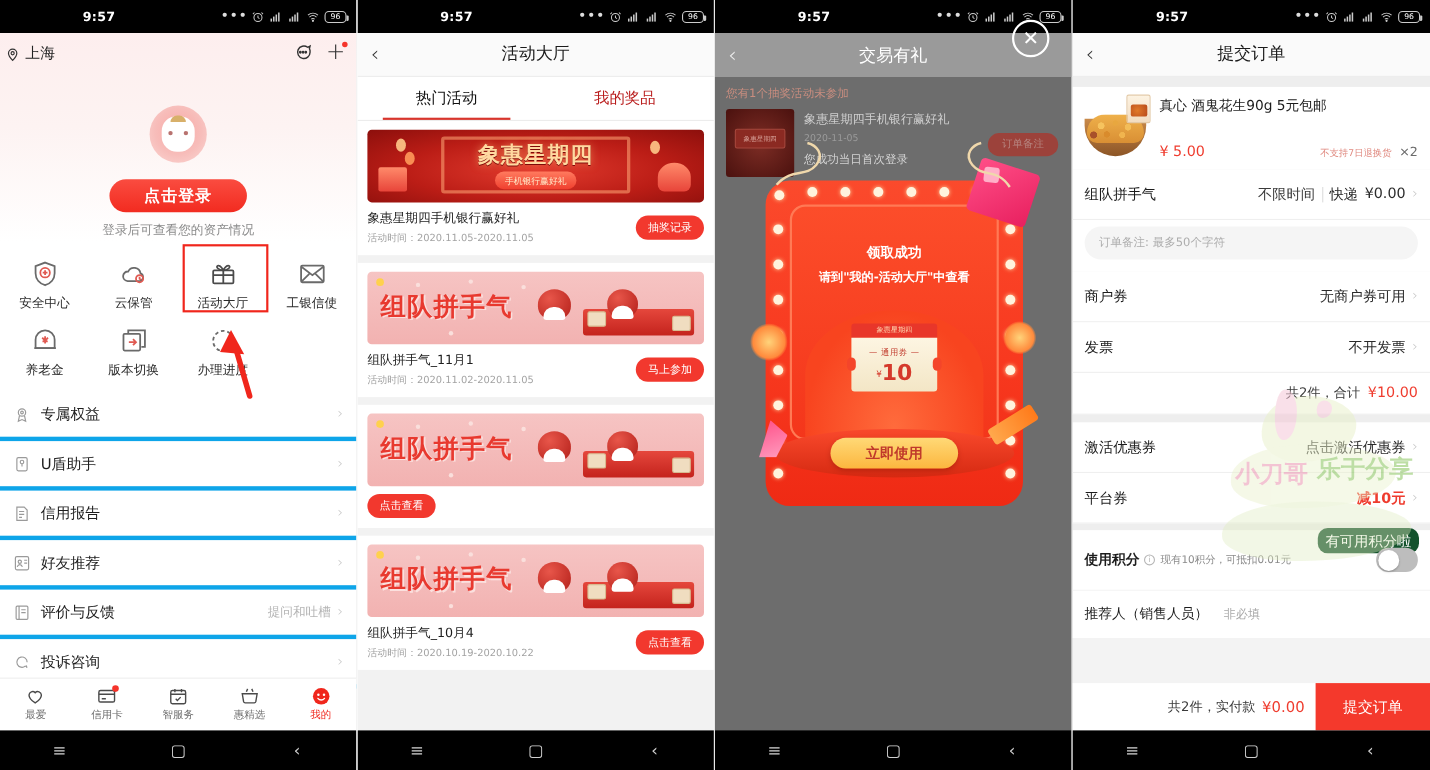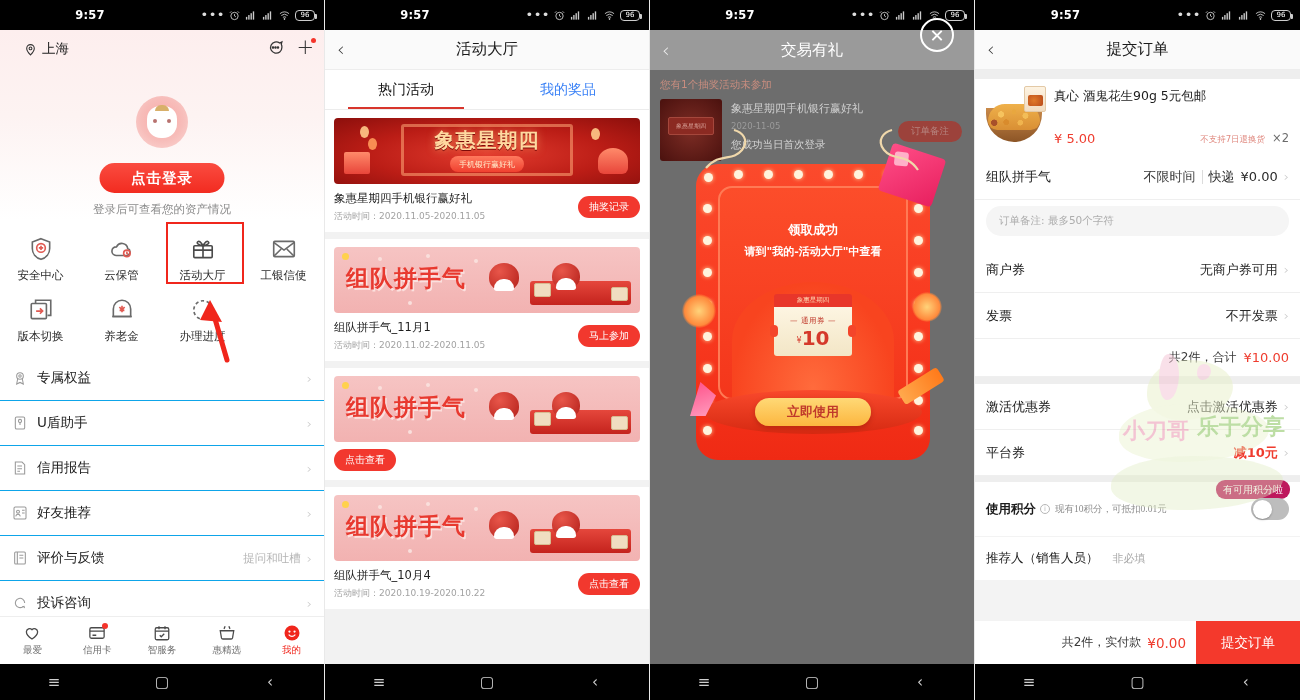--- a/index.html
+++ b/index.html
@@ -64,21 +64,21 @@
     width: 100%; text-align: center; font-size: 15.5px; color: #1b1b1b; font-weight: 500;
   }
 
   
   .p1top {
     height: 190px;
     background: linear-gradient(180deg,#fdeeee 0%, #fdf3f2 45%, #ffffff 100%);
     position: relative;
   }
   .p1loc {
-    position: absolute; top: 10px; left: 24px; display: flex; align-items: center; gap: 5px;
+    position: absolute; top: 10px; left: 5px; display: flex; align-items: center; gap: 5px;
     font-size: 13.5px; color: #222;
   }
   .p1acts { position: absolute; top: 8px; right: 10px; display: flex; align-items: center; gap: 12px; }
   .p1acts .plus { position: relative; font-size: 21px; color:#333; font-weight:300; line-height:.9;}
   .p1acts .plus .dot {
     position:absolute; top:0px; right:-2px; width:5px;height:5px;border-radius:50%;
     background:#f5342b;
   }
   .avatar {
     position: absolute; top: 66px; left: 50%; transform: translateX(-50%);
@@ -124,21 +124,21 @@
   .gcell .lbl { font-size: 11.5px; color: #2b2b2b; }
   .gicon { width: 26px; height: 26px; color: #5a5a5a; }
   .highlight-box {
     position: absolute; border: 2.5px solid #f0261c; pointer-events: none;
     left: 166px; top: 2px; width: 78px; height: 62px;
   }
   .arrow-wrap { position:absolute; left:0; top:0; width:325px; height:700px; pointer-events:none; }
   .list { background:#fff; }
   .lrow {
     height: 45px; display:flex; align-items:center; gap:9px;
-    padding: 0 12px; border-bottom: 1px solid #0ea5e9; position: relative; justify-content: space-between;
+    padding: 0 12px; border-bottom: 4px solid #0ea5e9; position: relative; justify-content: space-between;
   }
   .lrow .licon { width:16px;height:16px;color:#9a9a9a; flex:0 0 16px;}
   .lrow .ltext { font-size: 13.5px; color:#1d1d1d; }
   .lrow .lright { margin-left:auto; display:flex; align-items:center; gap:6px; color:#b5b5b5; font-size:11.5px;}
   .chev { color:#c4c4c4; font-size:13px; font-weight:300;}
   .tabbar {
     position:absolute; bottom:36px; left:0; right:0; height:48px; background:#fff;
     border-top:1px solid #eee; display:flex; align-items:center;
   }
   .tabitem { flex:1; display:flex; flex-direction:column; align-items:center; gap:2px; position:relative;}
@@ -149,21 +149,21 @@
   .tabitem .badge {
     position:absolute; top:-1px; right:22px; width:6px;height:6px;border-radius:50%;
     background:#f5342b;
   }
 
   
   .tabs2 {
     display:flex; background:#fff; border-bottom:1px solid #ececec; height: 40px;
   }
   .tab2 { flex:1; display:flex; align-items:center; justify-content:center;
-          font-size:14px; color:#3b82f6; position:relative; }
+          font-size:14px; color:#b91c1c; position:relative; }
   .tab2.active { color:#111; font-weight:500; }
   .tab2.active::after {
     content:""; position:absolute; bottom:0; left:14%; width:72%; height:2.5px;
     background:#d8352c;
   }
   .feed { background:#f2f2f2; height: 100%; }
   .card { background:#fff; margin-bottom: 7px; padding: 8px 9px 9px; }
   .banner { height: 66px; border-radius: 4px; overflow: hidden; position: relative; }
   .banner.b1 {
     background: radial-gradient(ellipse at 50% 55%, #e23b2e 0%, #bb1d16 55%, #8c0f0c 100%);
@@ -423,37 +423,37 @@
     justify-content:flex-end; padding:0 11px; border-bottom:1px solid #efefef;
   }
   .totalrow .tt { font-size:12px; color:#3a3a3a; }
   .totalrow .tv { font-size:13px; color:#ef3c2e; margin-left:7px; }
   .coupon-red { color:#ef3c2e; font-weight:bold; font-size:13px; }
   .pointsrow {
     background:#fff; height:54px; display:flex; align-items:center;
     padding:0 11px; position:relative;
   }
   .pointsrow .pk { font-size:12.5px; color:#1c1c1c; font-weight:600; }
-  .pointsrow .pinfo { font-size:9.5px; color:#8b8b8b; margin-left:5px;font-family:Liberation Serif, serif; }
+  .pointsrow .pinfo { font-size:9.5px; color:#8b8b8b; margin-left:5px; }
   .infoi {
     display:inline-block; width:10px;height:10px;border-radius:50%;
     border:1px solid #b6b6b6; color:#b6b6b6; font-size:7px; line-height:9px;
     text-align:center; margin-left:4px;
   }
   .toggle {
     margin-left:auto; width:38px;height:22px;border-radius:11px;
     background:#bdbdbd; position:relative;
   }
   .toggle .knob {
     position:absolute; left:1.5px; top:1.5px; width:19px;height:19px;border-radius:50%;
     background:#fff; box-shadow:0 1px 2px rgba(0,0,0,.25);
   }
   .tipbadge {
     position:absolute; right:10px; top:-2px;
-    background:#be185d; color:#fff; font-size:10px;
+    background:#14532d; color:#fff; font-size:13px;
     padding:2.5px 7px; border-radius:9px; white-space:nowrap;
   }
   .referrer {
     background:#fff; height:44px; display:flex; align-items:center; padding:0 11px;
     gap:14px; border-top:1px solid #f3f3f3;
   }
   .referrer .rk { font-size:12.5px; color:#1c1c1c; }
   .referrer .rv { font-size:11px; color:#a8a8a8; }
   .paybar {
     position:absolute; bottom:36px; left:0; right:0; height:43px;
@@ -564,33 +564,33 @@
       </div>
       <div class="gcell">
         <svg class="gicon" viewBox="0 0 24 24" fill="none" stroke="#6a6a6a" stroke-width="1.5">
             <rect x="2.5" y="5" width="19" height="14" rx="1"></rect>
             <path d="M2.5 5.8L12 13l9.5-7.2M2.8 18.5L9.4 12M21.2 18.5L14.6 12"></path>
           </svg>
         <span class="lbl">工银信使</span>
       </div>
       <div class="gcell">
         <svg class="gicon" viewBox="0 0 24 24" fill="none" stroke="#6a6a6a" stroke-width="1.5">
+            <path d="M4 18V11a8 8 0 0 1 16 0v7z"></path>
+            <path d="M3 18h18"></path>
+            <path d="M12 8v6M9.6 9.2L12 12l2.4-2.8M9.8 12.4h4.4" stroke="#e05a52"></path>
+          </svg>
+        <span class="lbl">养老金</span>
+      </div>
+      <div class="gcell">
+        <svg class="gicon" viewBox="0 0 24 24" fill="none" stroke="#6a6a6a" stroke-width="1.5">
             <rect x="3" y="6" width="14" height="14" rx="1"></rect>
             <path d="M7 6V3h14v14h-3"></path>
             <path d="M7.5 13h6M11 10.5l2.5 2.5-2.5 2.5" stroke="#e05a52"></path>
           </svg>
         <span class="lbl">版本切换</span>
-      </div>
-      <div class="gcell">
-        <svg class="gicon" viewBox="0 0 24 24" fill="none" stroke="#6a6a6a" stroke-width="1.5">
-            <path d="M4 18V11a8 8 0 0 1 16 0v7z"></path>
-            <path d="M3 18h18"></path>
-            <path d="M12 8v6M9.6 9.2L12 12l2.4-2.8M9.8 12.4h4.4" stroke="#e05a52"></path>
-          </svg>
-        <span class="lbl">养老金</span>
       </div>
       <div class="gcell">
         <svg class="gicon" viewBox="0 0 24 24" fill="none" stroke="#6a6a6a" stroke-width="1.5" stroke-dasharray="3 2.4">
             <circle cx="12" cy="12" r="8.5"></circle>
           </svg>
         <span class="lbl">办理进度</span>
       </div>
       <div class="highlight-box"></div>
     </div>
 

